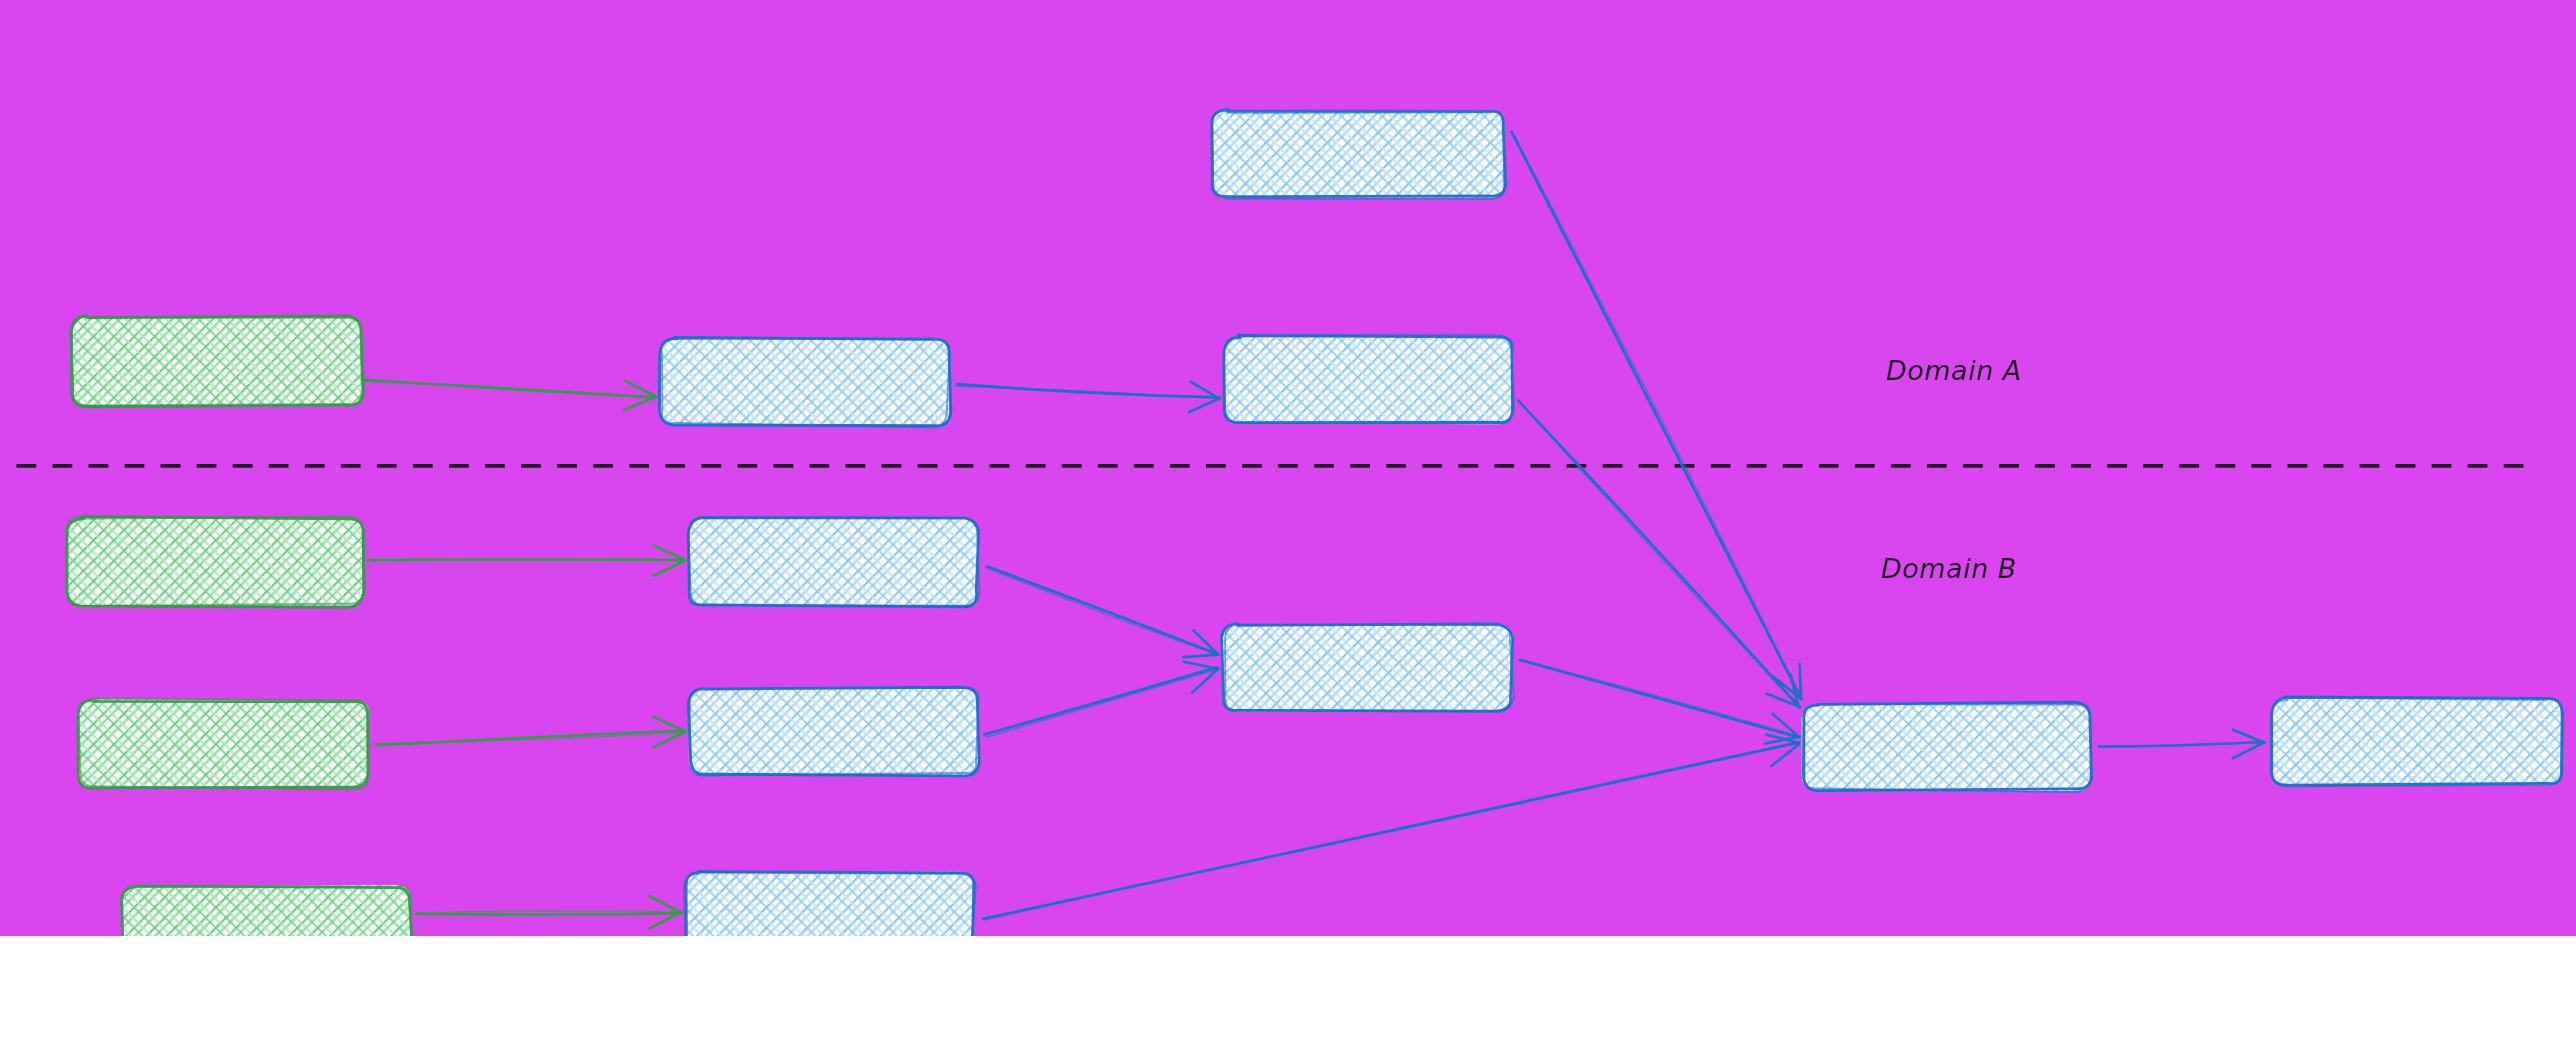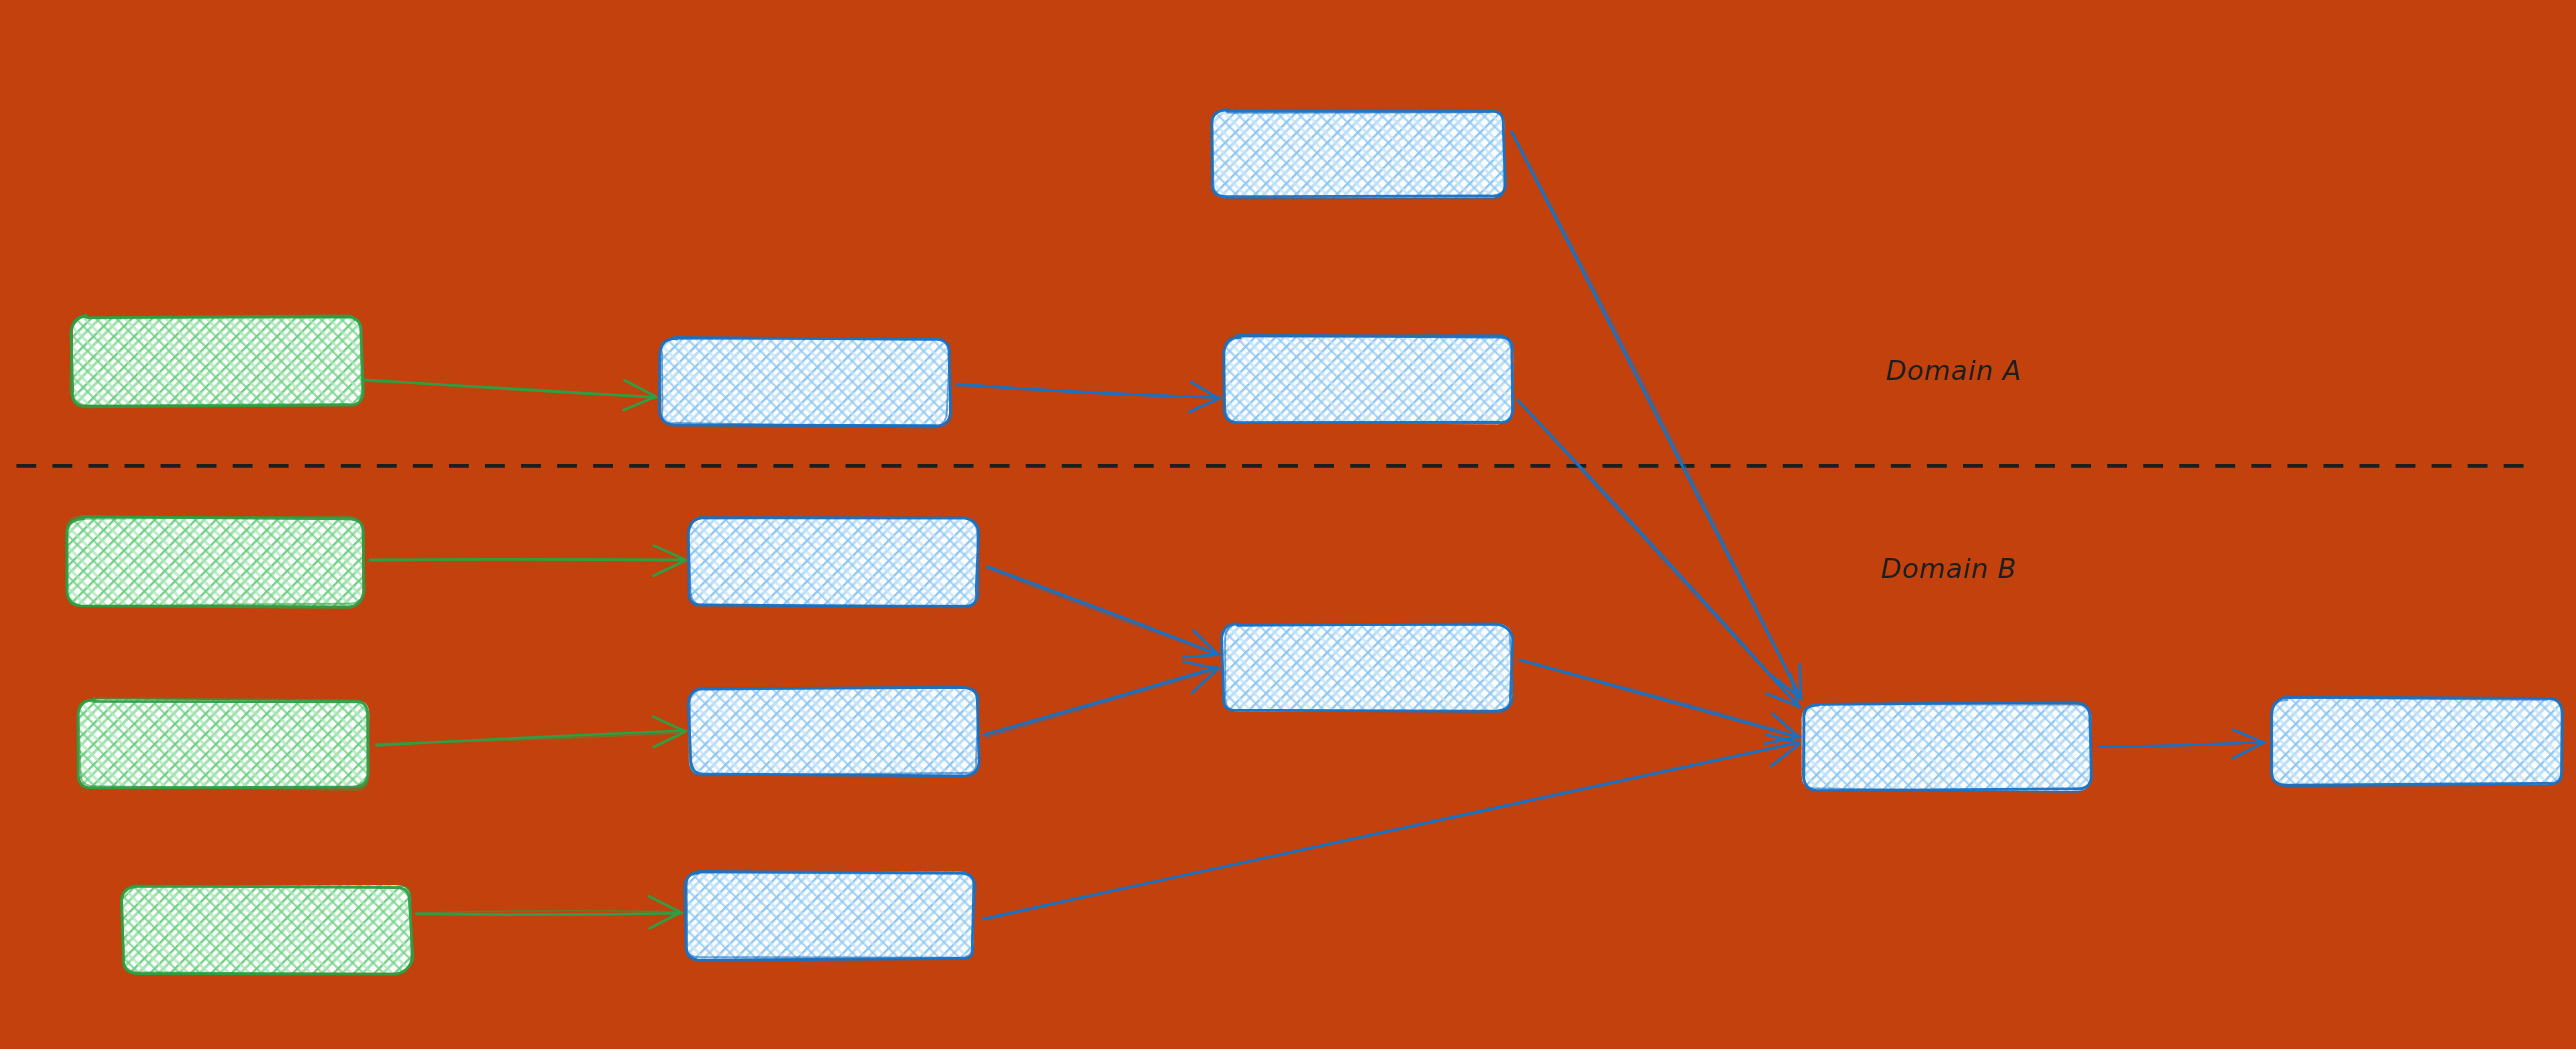--- a/index.html
+++ b/index.html
@@ -7,22 +7,22 @@
     margin: 0;
     padding: 0;
     background: #ffffff;
   }
   body {
     font-family: "Liberation Sans", sans-serif;
   }
   #canvas {
     position: relative;
     width: 2576px;
-    height: 1049px;
-    background: #c2410c;
+    height: 936px;
+    background: #d946ef;
     overflow: hidden;
   }
   #scene {
     position: absolute;
     top: 0;
     left: 0;
     width: 2576px;
     height: 1049px;
   }
   .domain-label {

